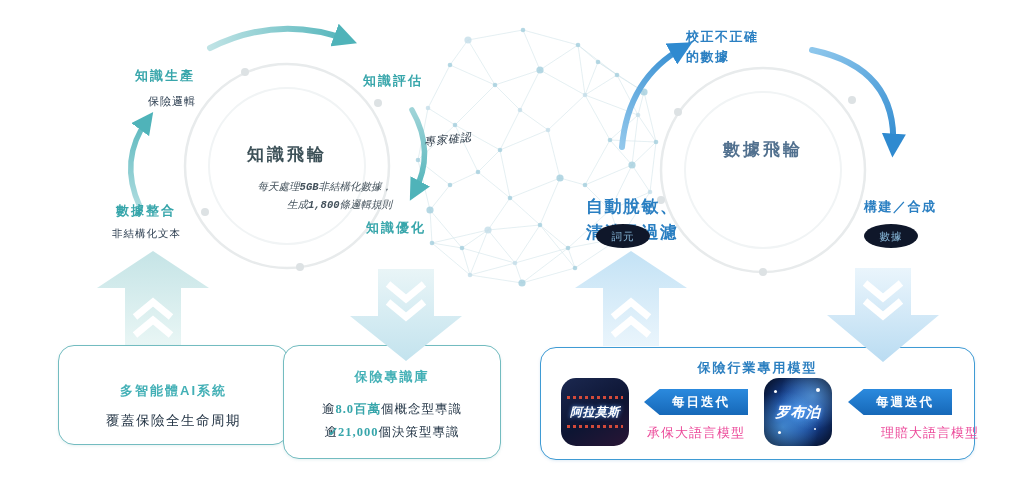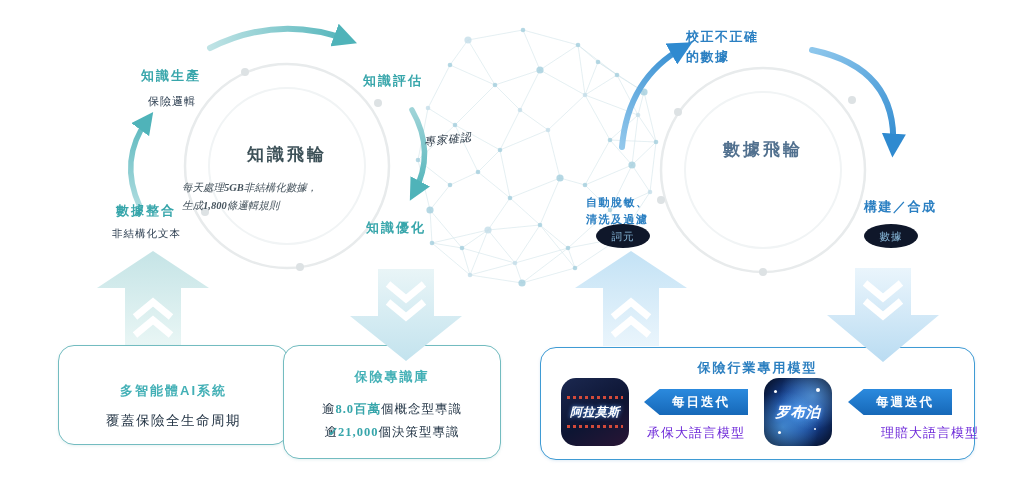--- a/index.html
+++ b/index.html
@@ -7,21 +7,21 @@
          font-family:"Liberation Sans","DejaVu Sans",sans-serif;}
   #baseSvg,#topSvg{position:absolute;left:0;top:0;}
   #baseSvg{z-index:1;}
   #topSvg{z-index:4;pointer-events:none;}
   .lbl{position:absolute;z-index:3;}
   .teal-node{color:#38a6ab;font-weight:bold;font-size:13px;letter-spacing:2px;}
   .blue-node{color:#2a7fc2;font-weight:bold;font-size:13px;letter-spacing:1.5px;line-height:1.55;}
   .serif-sub{font-family:"Liberation Serif","DejaVu Serif",serif;color:#27394c;font-size:11px;letter-spacing:1px;}
   .fly-title-l{width:160px;text-align:center;font-size:17px;font-weight:bold;color:#3d5158;letter-spacing:3px;}
   .fly-title-r{width:160px;text-align:center;font-size:17px;font-weight:bold;color:#52718f;letter-spacing:3px;}
-  .fly-stats{width:210px;text-align:left;font-family:Liberation Serif, serif;
+  .fly-stats{width:210px;text-align:right;font-family:Liberation Mono, monospace;
              font-style:italic;font-size:10.5px;color:#44525c;line-height:1.7;}
   .fly-stats b{font-weight:bold;}
   .expert{font-family:"Liberation Serif","DejaVu Serif",serif;font-style:italic;font-size:11px;
           color:#2a3947;transform:rotate(-6deg);letter-spacing:1px;}
   .badge{position:absolute;z-index:3;width:54px;height:24px;border-radius:50%;background:#0f172a;
          color:#8abbdd;font-size:10.5px;line-height:24px;text-align:center;letter-spacing:1px;}
   .box{position:absolute;z-index:2;background:#fff;border-radius:16px;box-sizing:border-box;}
   .box-teal{border:1.5px solid #73bcc0;box-shadow:0 1px 3px rgba(120,180,185,.18);}
   .box-blue{border:1.5px solid #3f9bd4;box-shadow:0 1px 3px rgba(90,150,200,.18);}
   .box-title-teal{text-align:center;color:#43b0b6;font-weight:bold;font-size:13px;letter-spacing:2px;}
@@ -44,21 +44,21 @@
       radial-gradient(ellipse at 28% 72%,rgba(100,190,255,.55),transparent 52%),
       radial-gradient(ellipse at 72% 26%,rgba(130,205,255,.5),transparent 48%),
       radial-gradient(circle at 52% 48%,#2f72d0 0%,#143e8e 42%,#0a1b40 78%,#071226 100%);}
   .app-lop .app-name{font-size:14.5px;}
   .spark{position:absolute;background:#fff;border-radius:50%;}
   .banner{position:absolute;height:26px;background:linear-gradient(180deg,#2b8ade,#1668b8);
           clip-path:polygon(15% 0,100% 0,100% 100%,15% 100%,0 50%);
           color:#fff;font-weight:bold;font-size:12.5px;letter-spacing:2px;
           line-height:26px;text-align:center;padding-left:10px;box-sizing:border-box;width:104px;}
   .model-lbl{position:absolute;font-family:"Liberation Serif","DejaVu Serif",serif;
-             font-size:13px;color:#6d28d9;letter-spacing:1px;text-align:center;}
+             font-size:13px;color:#ec4899;letter-spacing:1px;text-align:center;}
 </style>
 </head>
 <body>
 
 <div id="stage">
 
   <svg id="baseSvg" width="1024" height="484" viewBox="0 0 1024 484">
     <defs>
       <marker id="ahTeal" viewBox="0 0 10 10" refX="6" refY="5" markerWidth="4" markerHeight="4" orient="auto">
         <path d="M0,0 L10,5 L0,10 z" fill="#4fb3b9"></path>
@@ -252,39 +252,39 @@
       <path d="M135,317 L153,302 L171,317" fill="none" stroke="#fff" stroke-width="7"></path>
       <path d="M135,335 L153,320 L171,335" fill="none" stroke="#fff" stroke-width="7"></path>
     </g>
     <g>
       <path d="M631,251 L687,288 L659,288 L659,346 L603,346 L603,288 L575,288 Z" fill="url(#gUpR)"></path>
       <path d="M613,317 L631,302 L649,317" fill="none" stroke="#fff" stroke-width="7"></path>
       <path d="M613,335 L631,320 L649,335" fill="none" stroke="#fff" stroke-width="7"></path>
     </g>
   </svg>
 
-  <div class="lbl teal-node" style="left:141px;top:67px;">知識生產</div>
+  <div class="lbl teal-node" style="left:135px;top:67px;">知識生產</div>
   <div class="lbl serif-sub" style="left:148px;top:94px;">保險邏輯</div>
   <div class="lbl teal-node" style="left:363px;top:72px;">知識評估</div>
   <div class="lbl fly-title-l" style="left:207px;top:143px;">知識飛輪</div>
   <div class="lbl fly-stats" style="left:182px;top:179px;">
     <span>每天處理</span><b>5GB</b><span>非結構化數據，</span><br>
     <span>生成</span><b>1,800</b><span>條邏輯規則</span>
   </div>
   <div class="lbl teal-node" style="left:116px;top:202px;">數據整合</div>
   <div class="lbl serif-sub" style="left:112px;top:227px;font-size:10.5px;">非結構化文本</div>
   <div class="lbl teal-node" style="left:366px;top:219px;">知識優化</div>
   <div class="lbl expert" style="left:424px;top:132px;">專家確認</div>
 
   <div class="lbl blue-node" style="left:686px;top:27px;">
     <span>校正不正確</span><br>
     <span>的數據</span>
   </div>
   <div class="lbl fly-title-r" style="left:683px;top:138px;">數據飛輪</div>
-  <div class="lbl blue-node" style="left:586px;top:194px;font-size:11px;">
+  <div class="lbl blue-node" style="left:586px;top:194px;font-size:17px;">
     <span>自動脫敏、</span><br>
     <span>清洗及過濾</span>
   </div>
   <div class="badge" style="left:596px;top:224px;">詞元</div>
   <div class="lbl blue-node" style="left:864px;top:197px;">構建／合成</div>
   <div class="badge" style="left:864px;top:224px;">數據</div>
 
   <div class="box box-teal" style="left:58px;top:345px;width:231px;height:100px;">
     <div class="box-title-teal" style="margin-top:36px;">多智能體AI系統</div>
     <div class="box-desc" style="margin-top:12px;">覆蓋保險全生命周期</div>

